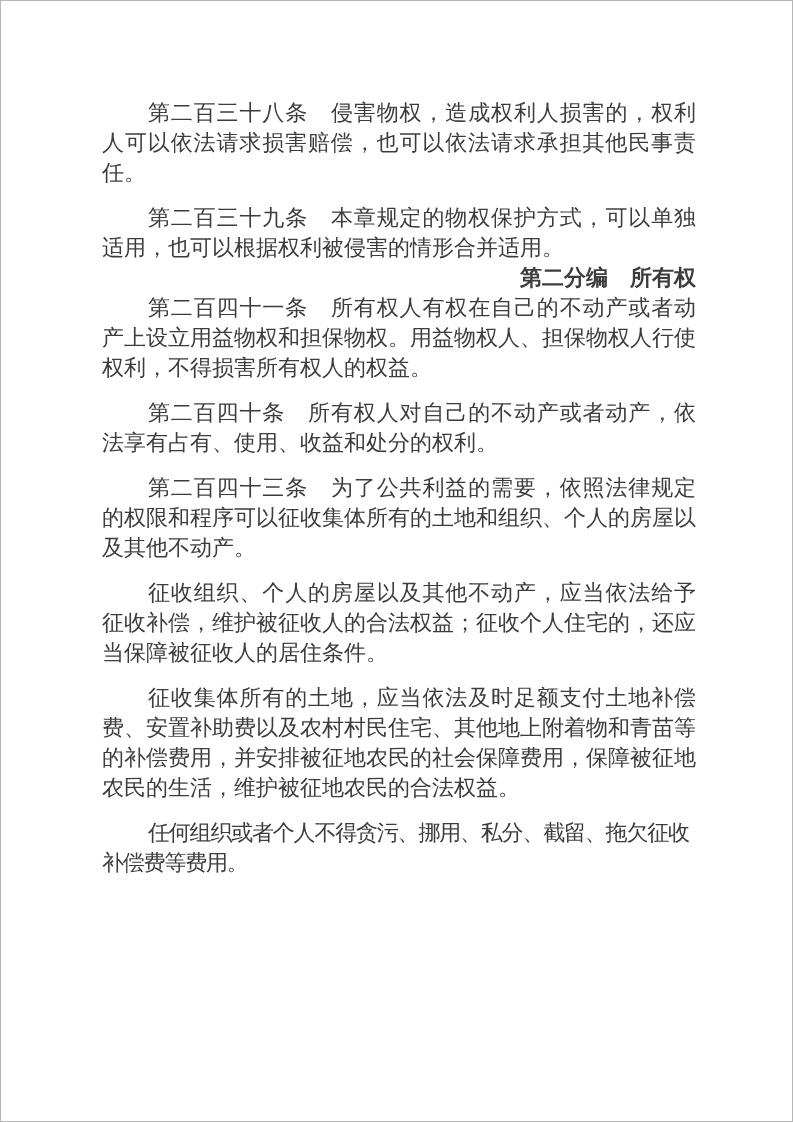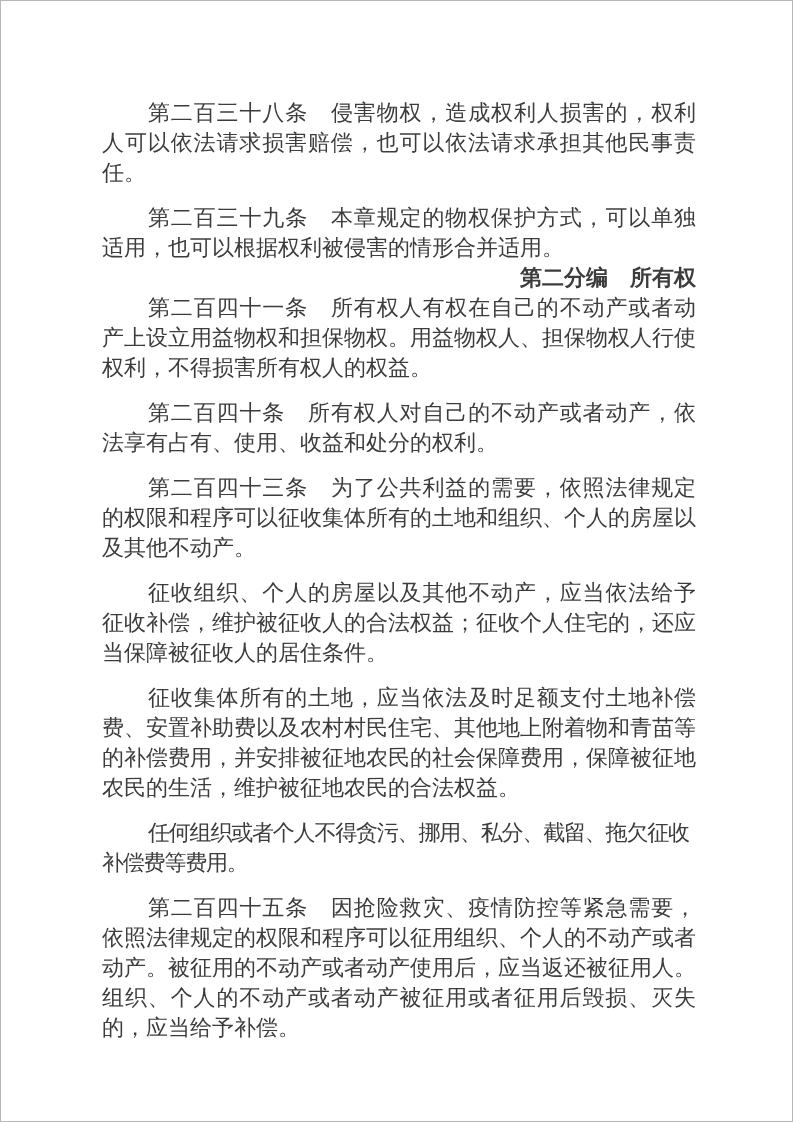--- a/index.html
+++ b/index.html
@@ -47,14 +47,13 @@
 <div class="page">
   <p class="para">第二百三十八条　侵害物权，造成权利人损害的，权利人可以依法请求损害赔偿，也可以依法请求承担其他民事责任。</p>
   <p class="para tight">第二百三十九条　本章规定的物权保护方式，可以单独适用，也可以根据权利被侵害的情形合并适用。</p>
   <p class="para tight heading">第二分编　所有权</p>
   <p class="para">第二百四十一条　所有权人有权在自己的不动产或者动产上设立用益物权和担保物权。用益物权人、担保物权人行使权利，不得损害所有权人的权益。</p>
   <p class="para">第二百四十条　所有权人对自己的不动产或者动产，依法享有占有、使用、收益和处分的权利。</p>
   <p class="para">第二百四十三条　为了公共利益的需要，依照法律规定的权限和程序可以征收集体所有的土地和组织、个人的房屋以及其他不动产。</p>
   <p class="para">征收组织、个人的房屋以及其他不动产，应当依法给予征收补偿，维护被征收人的合法权益；征收个人住宅的，还应当保障被征收人的居住条件。</p>
   <p class="para">征收集体所有的土地，应当依法及时足额支付土地补偿费、安置补助费以及农村村民住宅、其他地上附着物和青苗等的补偿费用，并安排被征地农民的社会保障费用，保障被征地农民的生活，维护被征地农民的合法权益。</p>
   <p class="para squeeze">任何组织或者个人不得贪污、挪用、私分、截留、拖欠征收补偿费等费用。</p>
-  <p class="para">第二百四十五条　因抢险救灾、疫情防控等紧急需要，依照法律规定的权限和程序可以征用组织、个人的不动产或者动产。被征用的不动产或者动产使用后，应当返还被征用人。组织、个人的不动产或者动产被征用或者征用后毁损、灭失的，应当给予补偿。</p>
 </div>
 
 </body></html>

